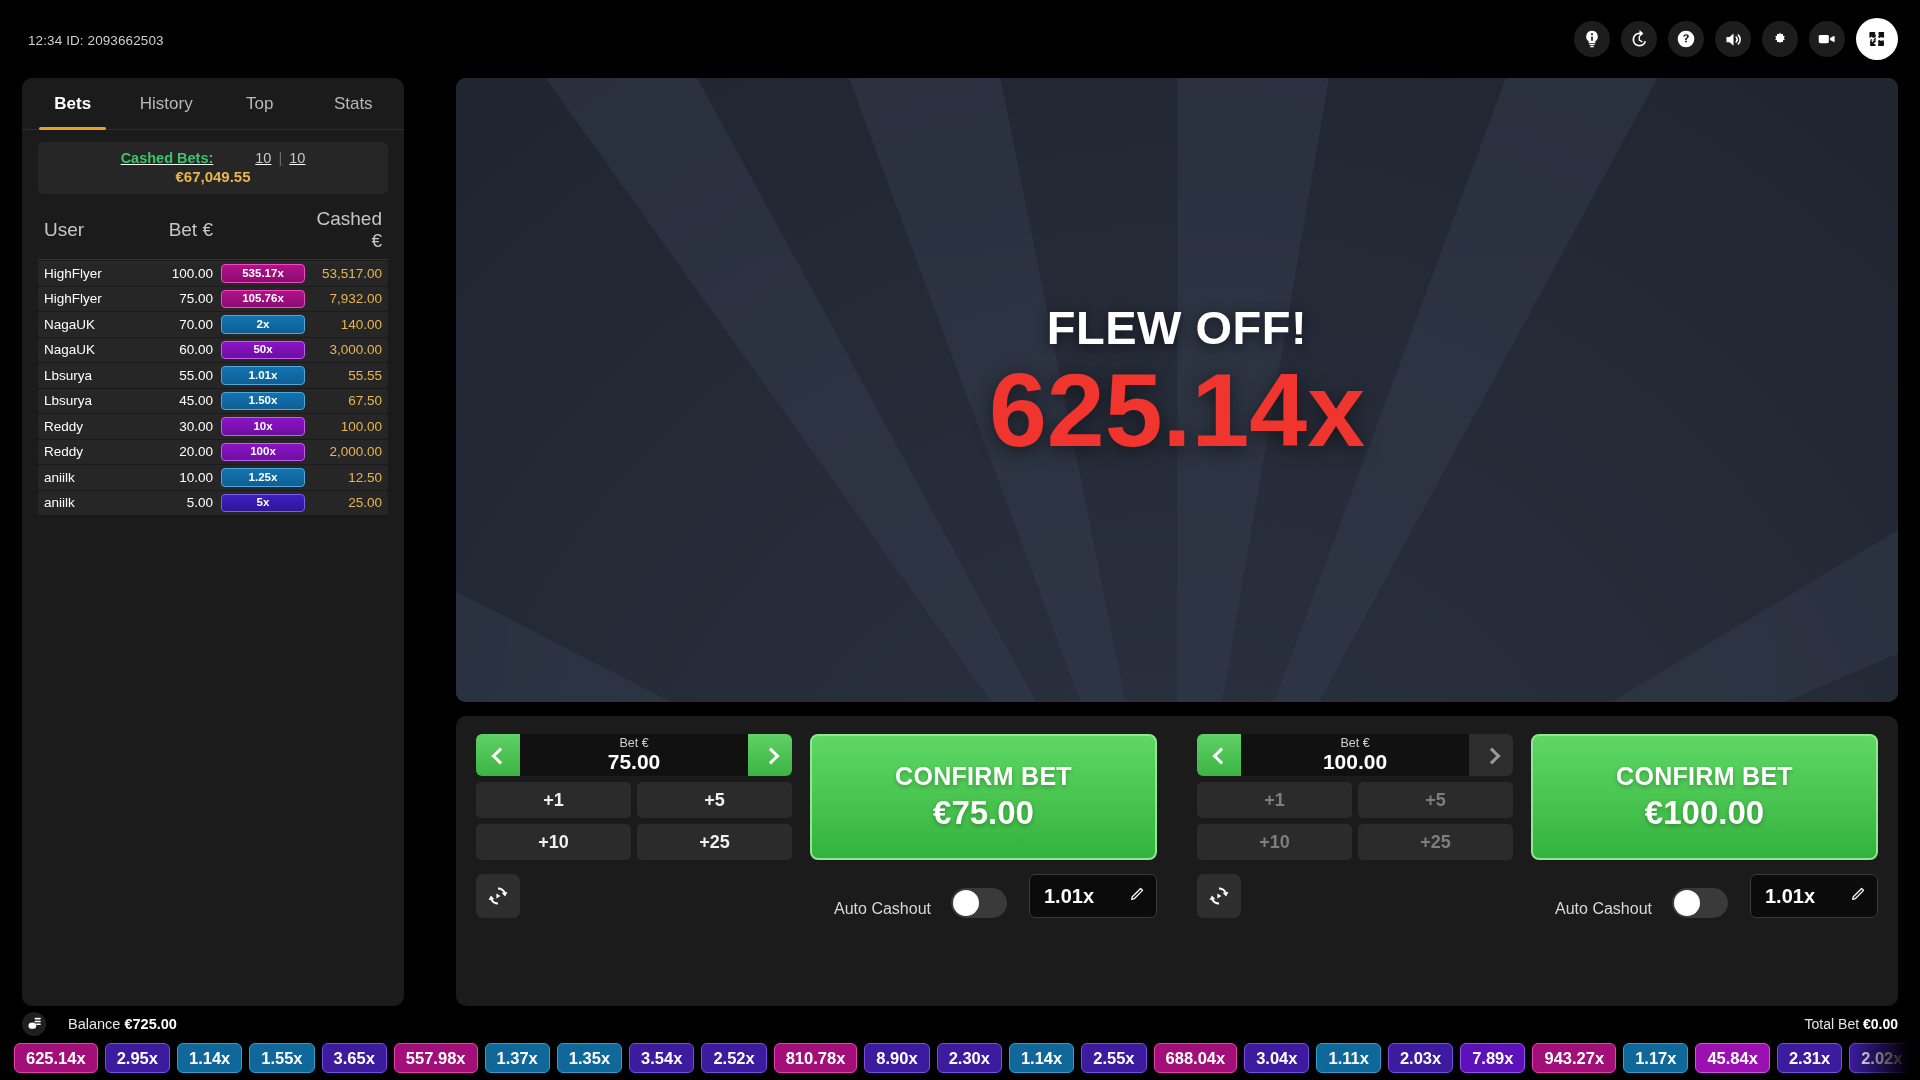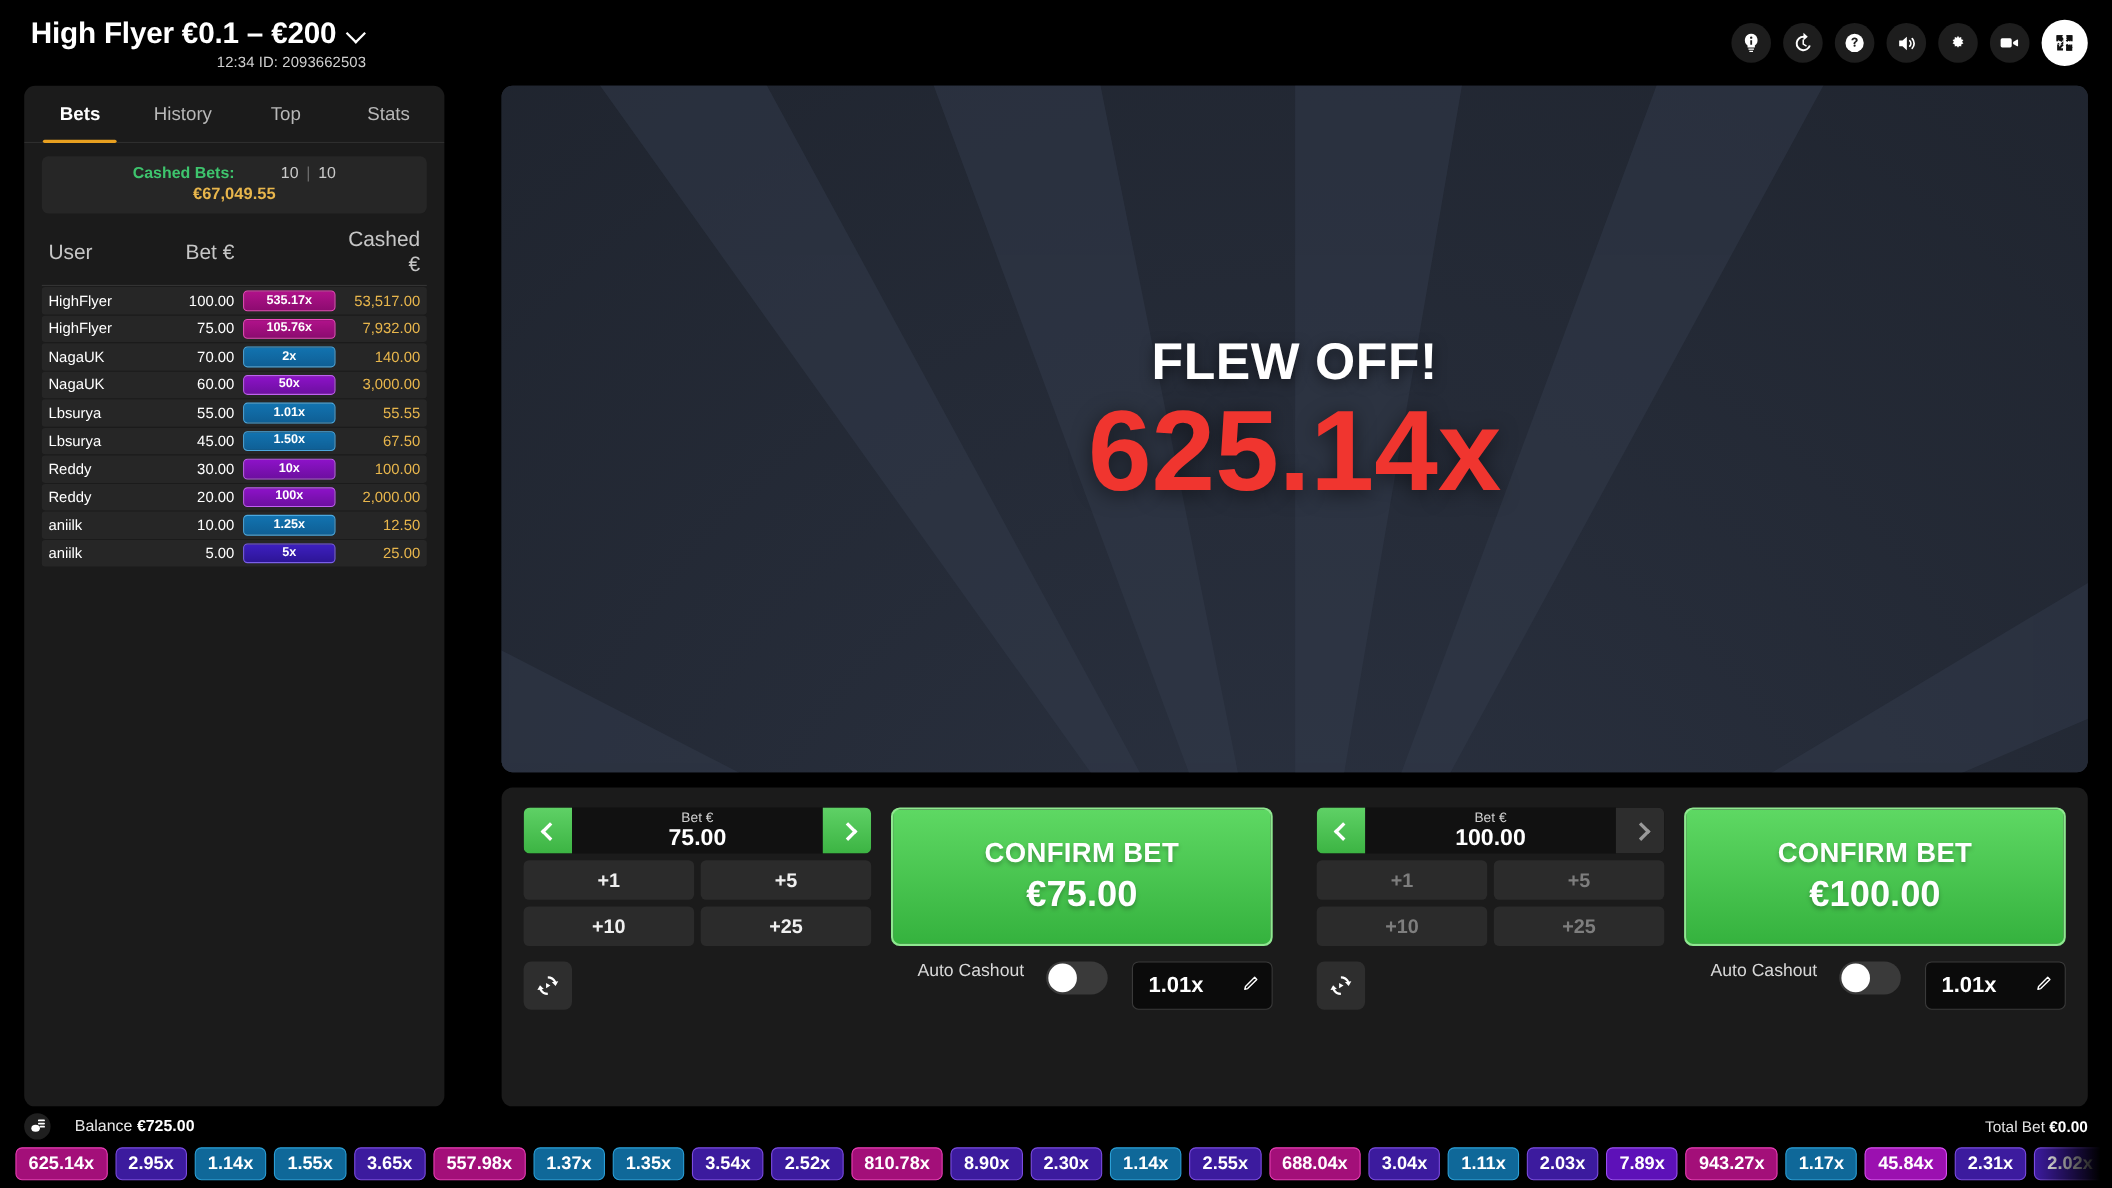--- a/index.html
+++ b/index.html
@@ -73,21 +73,21 @@
   }
   .prev-round-label { font-size: 17px; font-weight: 600; color: #fff; }
   .prev-round .hist-ico { position: absolute; right: 13px; top: 50%; transform: translateY(-50%); }
 
   .cashed-box {
     margin: 12px 16px 0 16px;
     background: #262626; border-radius: 6px;
     padding: 8px 0 9px 0;
     text-align: center;
   }
-  .cashed-line1 { font-size: 14.5px; display: flex; justify-content: center; align-items: center; gap: 0; }
+  .cashed-line1 { font-size: 14.5px; display: flex; justify-content: center; align-items: center; gap: 0; text-decoration: underline; }
   .cashed-label { color: #3ec46d; font-weight: 600; }
   .cashed-counts { color: #c9c9c9; margin-left: 42px; }
   .cashed-sep { color: #6c6c6c; margin: 0 7px; }
   .cashed-amt { color: #e8b64c; font-size: 15px; font-weight: 700; margin-top: 2px; }
 
   .bet-table { margin: 14px 16px 0 16px; display: flex; flex-direction: column; }
   .bt-head {
     display: flex; align-items: center;
     font-size: 19px; color: #c6c6c6;
     padding: 0 6px 7px 6px;
@@ -202,21 +202,21 @@
     border: 2px solid #8ee88f;
     display: flex; flex-direction: column;
     align-items: center; justify-content: center;
     cursor: pointer; min-width: 0;
   }
   .cb-title { font-size: 25px; font-weight: 700; color: #fff; letter-spacing: 0.3px; text-shadow: 0 2px 4px rgba(0,0,0,.25); }
   .cb-amount { font-size: 33px; font-weight: 700; color: #fff; margin-top: 3px; text-shadow: 0 2px 4px rgba(0,0,0,.25); }
 
   .bet-card-bottom {
     margin-top: 14px; flex: 0 0 auto;
-    display: flex; align-items: flex-start; gap: 10px;
+    display: flex; align-items: flex-end; gap: 10px;
   }
   .auto-bet-btn {
     flex: 0 0 44px; height: 44px; border-radius: 7px;
     background: #2e2e2e; display: flex; align-items: center; justify-content: center;
     cursor: pointer;
   }
   .spacer-flex { flex: 1 1 auto; }
   .ac-label { font-size: 16px; color: #d8d8d8; margin-right: 10px; }
   .toggle {
     width: 56px; height: 30px; border-radius: 15px;
@@ -272,24 +272,20 @@
     pointer-events: none;
   }
 </style>
 </head>
 <body>
 
 <div id="app">
 
   <div class="header">
     <div class="title-wrap">
-      <div class="title-row">
-        <div class="game-title">High Flyer €0.1 – €200</div>
-        <div class="chev-down"></div>
-      </div>
       <div class="subtitle">12:34 ID: 2093662503</div>
     </div>
     <div class="header-icons">
       <div class="hicon">
         <svg width="20" height="20" viewBox="0 0 24 24">
             <path fill="#fff" d="M12 2a7 7 0 0 0-4 12.7V17h8v-2.3A7 7 0 0 0 12 2zm0 3a1.3 1.3 0 1 1 0 2.6A1.3 1.3 0 0 1 12 5zm-1 4h2v5h-2V9zM9 18h6v1.5H9V18zm1 2.5h4V22h-4v-1.5z"></path>
           </svg>
       </div>
       <div class="hicon">
         <svg width="21" height="21" viewBox="0 0 24 24">

